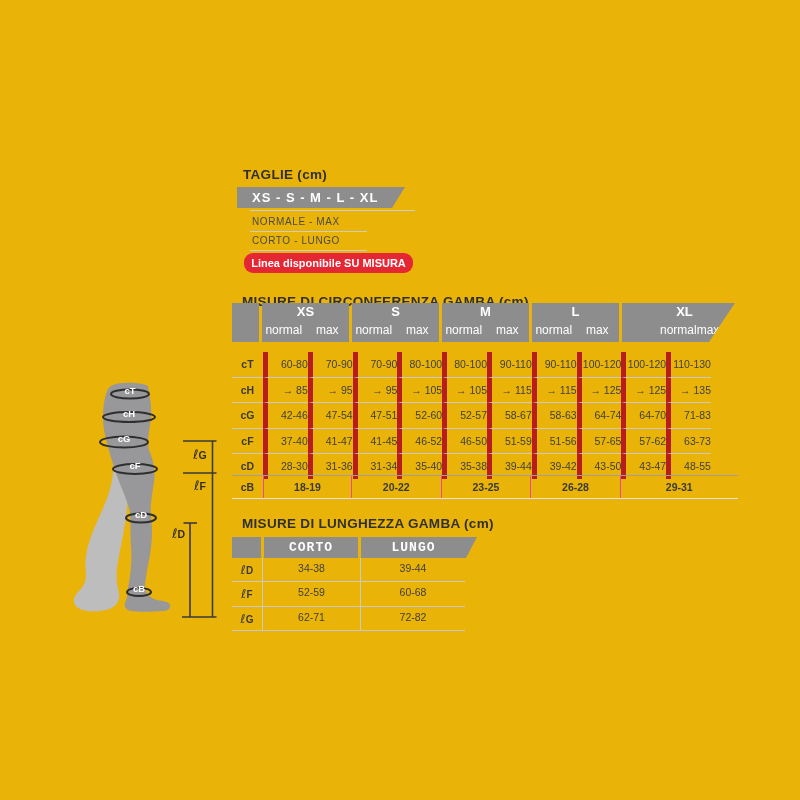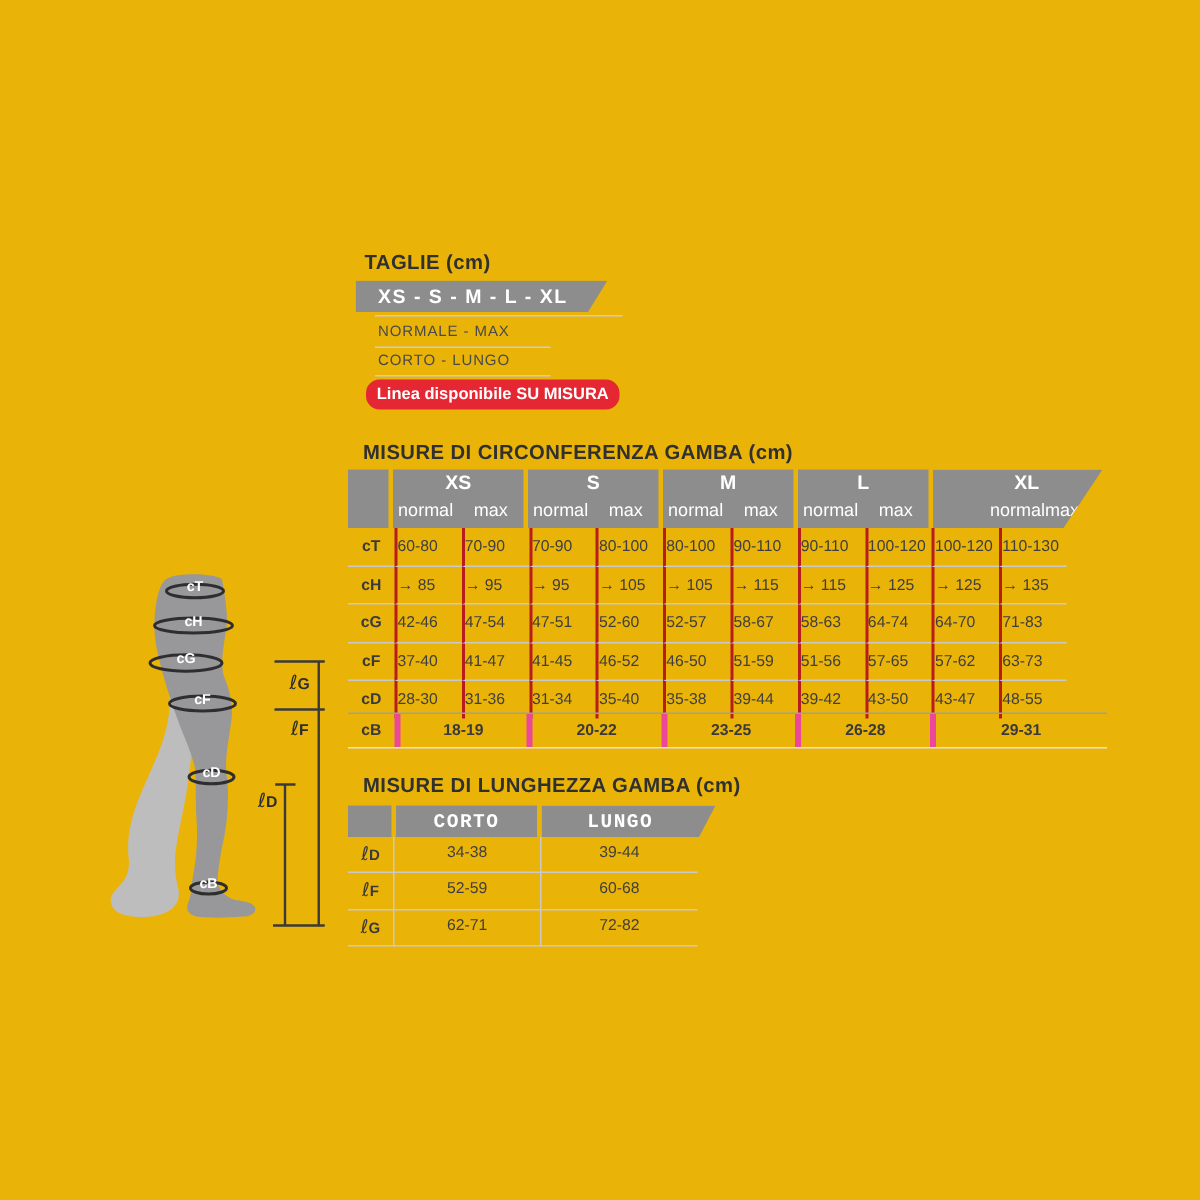--- a/index.html
+++ b/index.html
@@ -24,31 +24,31 @@
   .hcell{background:#8d8d8d;color:#fff;box-sizing:border-box;}
   .hcell.slant{clip-path:polygon(0 0,100% 0,calc(100% - 26px) 100%,0 100%);}
   .hcell.slant2{clip-path:polygon(0 0,100% 0,calc(100% - 11px) 100%,0 100%);}
   .size-name{display:block;text-align:center;font-size:13px;font-weight:bold;line-height:18px;}
   .subrow{display:flex;}
   .subrow span{flex:1;text-align:center;font-size:12px;font-weight:normal;line-height:19px;}
   .len-hcell{font-size:13px;font-weight:bold;letter-spacing:1px;text-align:center;line-height:21px;font-family:Liberation Mono, monospace;}
 
   
   #circ-body{display:grid;grid-template-columns:31px repeat(10,44.8px);}
-  #circ-body .cell{font-size:10.5px;color:#3f3f3f;text-align:left;line-height:24.6px;
-                   border-left:2px solid #b91c1c;box-sizing:border-box;white-space:nowrap;}
+  #circ-body .cell{font-size:10.5px;color:#3f3f3f;text-align:right;line-height:24.6px;
+                   border-left:5px solid #b91c1c;box-sizing:border-box;white-space:nowrap;}
   #circ-body .rlabel{font-size:10.5px;font-weight:bold;color:#3a3a3a;text-align:center;
                      line-height:24.6px;border-left:none;box-sizing:border-box;}
   #circ-body .bb{border-bottom:1px solid #c9c9c9;}
 
   
   #circ-footer{display:flex;border-top:1px solid #9f9f9f;border-bottom:1px solid #e3e3e3;
                box-sizing:border-box;}
   #circ-footer .fcell{font-size:10.5px;font-weight:bold;color:#3a3a3a;text-align:center;
-                      line-height:22.5px;border-left:4px solid #ec4899;box-sizing:border-box;}
+                      line-height:22.5px;border-left:1px solid #ec4899;box-sizing:border-box;}
   #circ-footer .rlabel{border-left:none;}
 
   
   #len-body{display:grid;grid-template-columns:30px 98px 105px;}
   #len-body .cell{font-size:10.5px;color:#3f3f3f;text-align:center;line-height:21.3px;
                   border-left:1px solid #c9c9c9;border-bottom:1px solid #c9c9c9;box-sizing:border-box;}
   #len-body .rlabel{border-left:none;border-bottom:1px solid #c9c9c9;text-align:center;
                     line-height:21.3px;box-sizing:border-box;color:#3a3a3a;}
   .scriptL{font-family:"DejaVu Sans",sans-serif;font-style:italic;font-size:12.5px;color:#3a3a3a;}
   .boldLetter{font-weight:bold;font-size:10px;color:#3a3a3a;}
@@ -130,21 +130,21 @@
     </g>
     <g id="leg-length-labels">
         <text x="193" y="459" fill="#2e2e2e"><tspan font-family="&quot;DejaVu Sans&quot;,sans-serif" font-style="italic" font-size="13">ℓ</tspan><tspan font-family="&quot;Liberation Sans&quot;,sans-serif" font-weight="bold" font-size="10.5">G</tspan></text>
         <text x="194" y="490" fill="#2e2e2e"><tspan font-family="&quot;DejaVu Sans&quot;,sans-serif" font-style="italic" font-size="13">ℓ</tspan><tspan font-family="&quot;Liberation Sans&quot;,sans-serif" font-weight="bold" font-size="10.5">F</tspan></text>
         <text x="172" y="538" fill="#2e2e2e"><tspan font-family="&quot;DejaVu Sans&quot;,sans-serif" font-style="italic" font-size="13">ℓ</tspan><tspan font-family="&quot;Liberation Sans&quot;,sans-serif" font-weight="bold" font-size="10.5">D</tspan></text>
       </g>
   </svg>
 
   <div class="abs sec-title" style="left:242px;top:294px;">MISURE DI CIRCONFERENZA GAMBA (cm)</div>
 
-  <div class="abs ghead" style="left:232px;top:313px;height:39px;" id="circ-head">
+  <div class="abs ghead" style="left:232px;top:303px;height:39px;" id="circ-head">
     <div class="hcell" style="width:27px;"></div>
 
   <div class="hcell" style="width: 87px;">
         <span class="size-name">XS</span>
         <div class="subrow">
           <span>normal</span>
           <span>max</span>
         </div>
       </div>
       <div class="hcell" style="width: 87px;">

